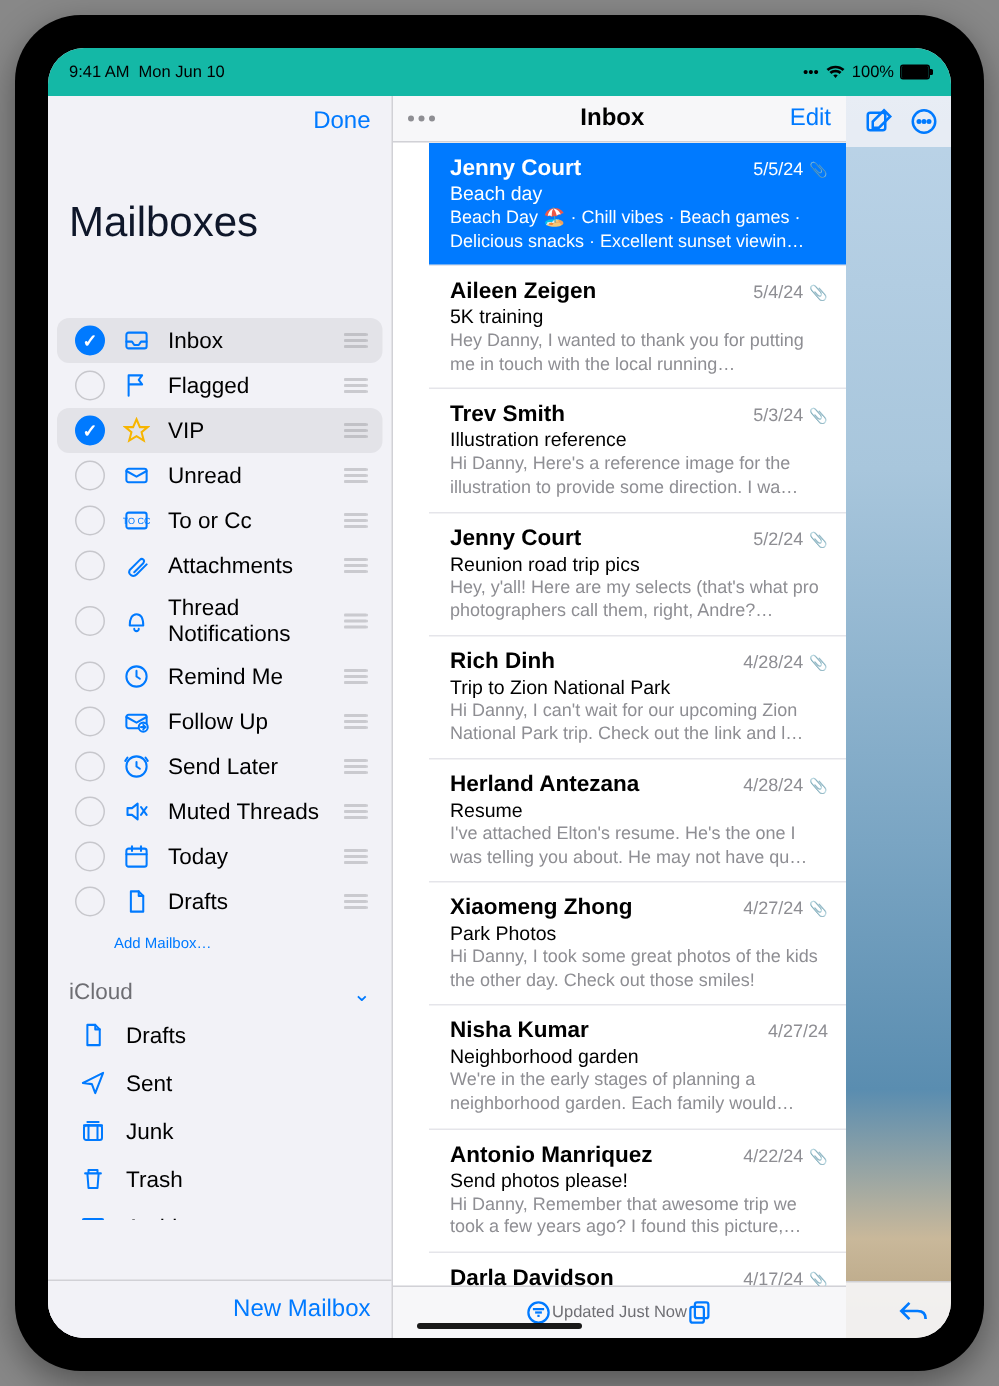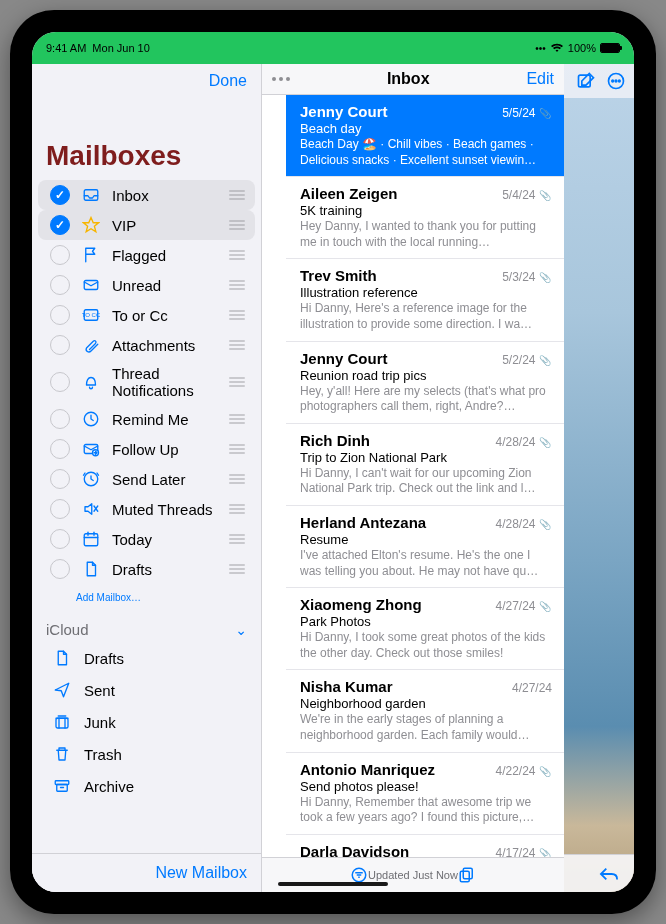--- a/index.html
+++ b/index.html
@@ -32,21 +32,21 @@
   }
   .statusbar {
     height: 22px;
     display: flex;
     justify-content: space-between;
     align-items: center;
     padding: 16px 14px;
     font-size: 11px;
     font-weight: 500;
     color: #000;
-    background: #22c55e;
+    background: #14b8a6;
   }
   .statusbar .left { display:flex; gap:6px; align-items:center; }
   .statusbar .right { display:flex; gap:4px; align-items:center; }
   .battery { width:20px; height:10px; border:1px solid #000; border-radius:2px; position:relative; }
   .battery::after { content:""; position:absolute; right:-3px; top:2px; width:2px; height:4px; background:#000; border-radius:0 1px 1px 0; }
   .battery .fill { background:#000; width:100%; height:100%; border-radius:1px; }
   .content {
     flex: 1;
     display: flex;
     position: relative;
@@ -63,33 +63,33 @@
     display: flex;
     background: #f2f2f7;
     overflow: hidden;
   }
   .sidebar {
     width: 230px;
     display: flex;
     flex-direction: column;
     background: #f2f2f7;
     border-right: 1px solid #d1d1d6;
+    gap: 40px;
   }
   .sidebar-header {
     display: flex;
     justify-content: flex-end;
     padding: 8px 14px 2px;
   }
   .link { color: #007aff; font-size: 16px; cursor: pointer; }
   .sidebar-title {
     font-size: 28px;
-    font-weight: 700;
+    font-weight: 400;
     padding: 0 14px 8px;
-    color: #7f1d1d;
-    margin-top: 48px;
+    color: #0f172a;
   }
   .mailbox-list { flex:1; overflow-y:auto; }
   .mailbox-row {
     display: flex;
     align-items: center;
     padding: 5px 10px 5px 12px;
     gap: 10px;
     border-radius: 8px;
     margin: 0 6px;
   }
@@ -228,42 +228,42 @@
                     <path d="M3 13 H8 L10 16 H14 L16 13 H21"></path>
                   </svg>
                 </div>
     <div class="mb-label">Inbox</div>
     <div class="grip">
                   <span></span>
                   <span></span>
                   <span></span>
                 </div>
               </div>
+              <div class="mailbox-row">
+    <div class="radio "></div>
+    <div class="mb-icon">
+                  <svg width="18" height="18" viewBox="0 0 24 24" fill="none" stroke="#007aff" stroke-width="1.8" stroke-linecap="round" stroke-linejoin="round">
+                    <path d="M5 3 V21 M5 3 H17 L14 7 L17 11 H5"></path>
+                  </svg>
+                </div>
+    <div class="mb-label">Flagged</div>
+    <div class="grip">
+                  <span></span>
+                  <span></span>
+                  <span></span>
+                </div>
+              </div>
               <div class="mailbox-row selbg">
     <div class="radio checked"></div>
     <div class="mb-icon">
                   <svg width="18" height="18" viewBox="0 0 24 24" fill="none" stroke="#f7b500" stroke-width="1.8">
                     <polygon points="12 2 15 9 22 9 16.5 13.5 18.5 21 12 17 5.5 21 7.5 13.5 2 9 9 9"></polygon>
                   </svg>
                 </div>
     <div class="mb-label">VIP</div>
-    <div class="grip">
-                  <span></span>
-                  <span></span>
-                  <span></span>
-                </div>
-              </div>
-              <div class="mailbox-row">
-    <div class="radio "></div>
-    <div class="mb-icon">
-                  <svg width="18" height="18" viewBox="0 0 24 24" fill="none" stroke="#007aff" stroke-width="1.8" stroke-linecap="round" stroke-linejoin="round">
-                    <path d="M5 3 V21 M5 3 H17 L14 7 L17 11 H5"></path>
-                  </svg>
-                </div>
-    <div class="mb-label">Flagged</div>
     <div class="grip">
                   <span></span>
                   <span></span>
                   <span></span>
                 </div>
               </div>
               <div class="mailbox-row">
     <div class="radio "></div>
     <div class="mb-icon">
                   <svg width="18" height="18" viewBox="0 0 24 24" fill="none" stroke="#007aff" stroke-width="1.8" stroke-linecap="round" stroke-linejoin="round">

